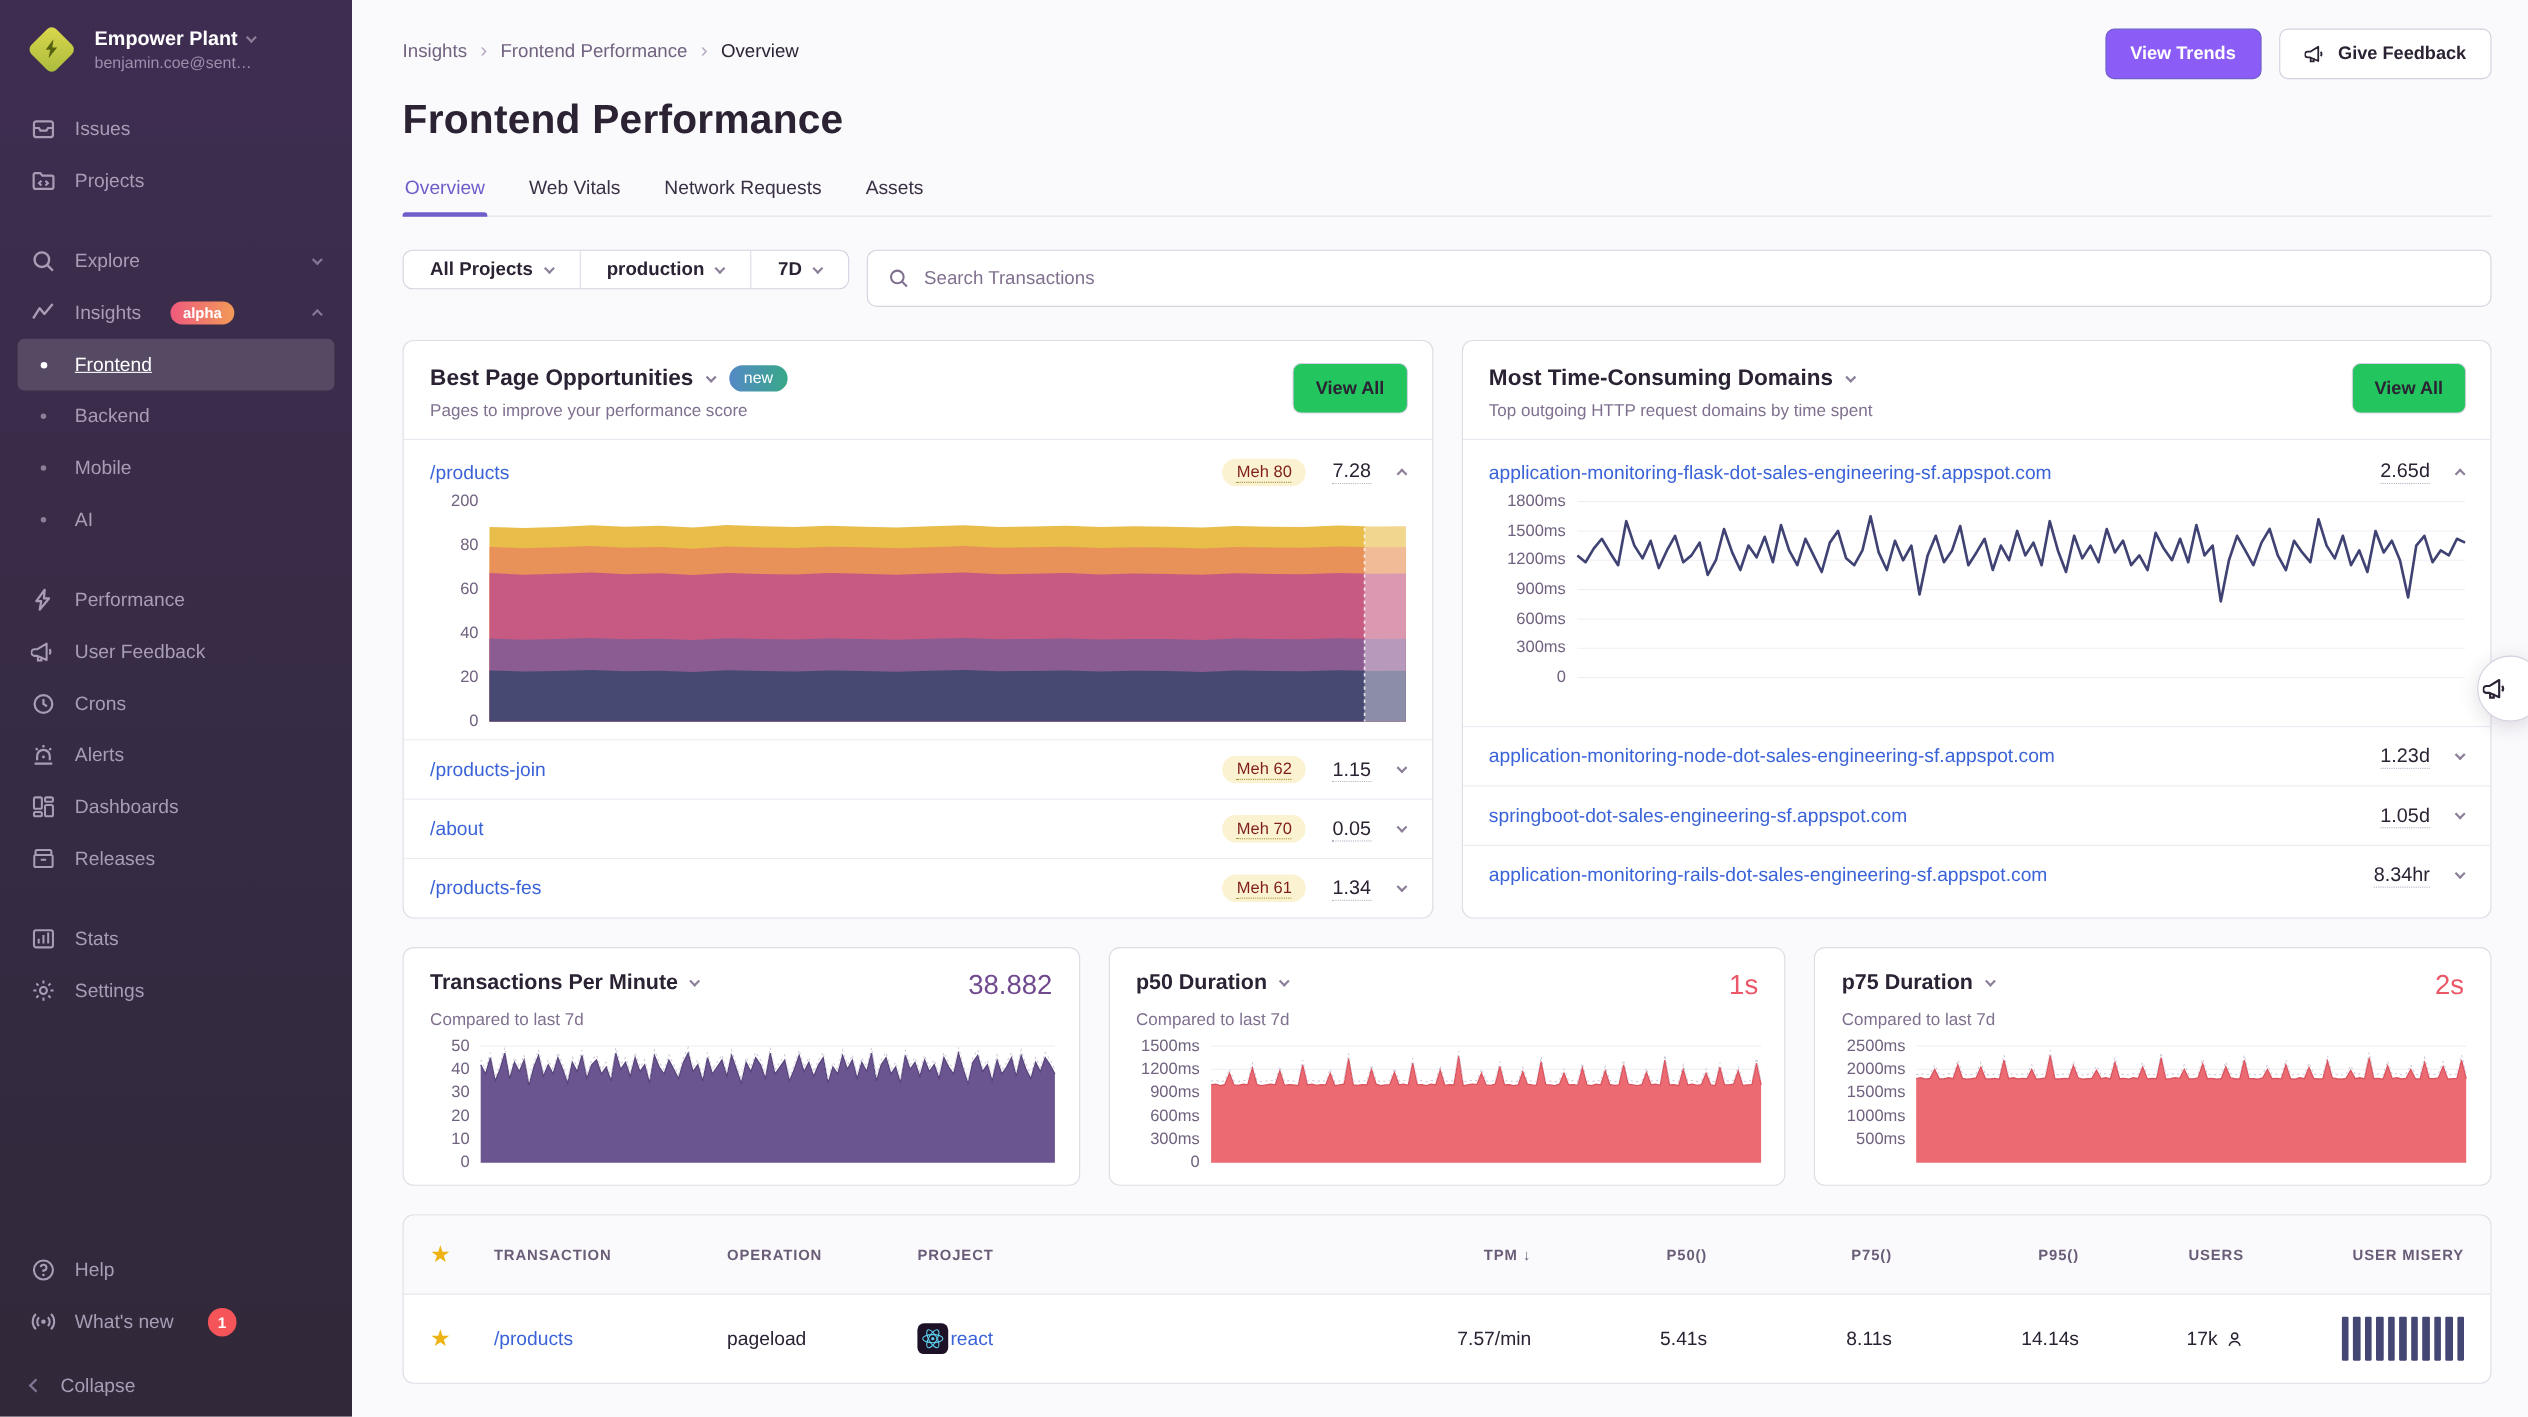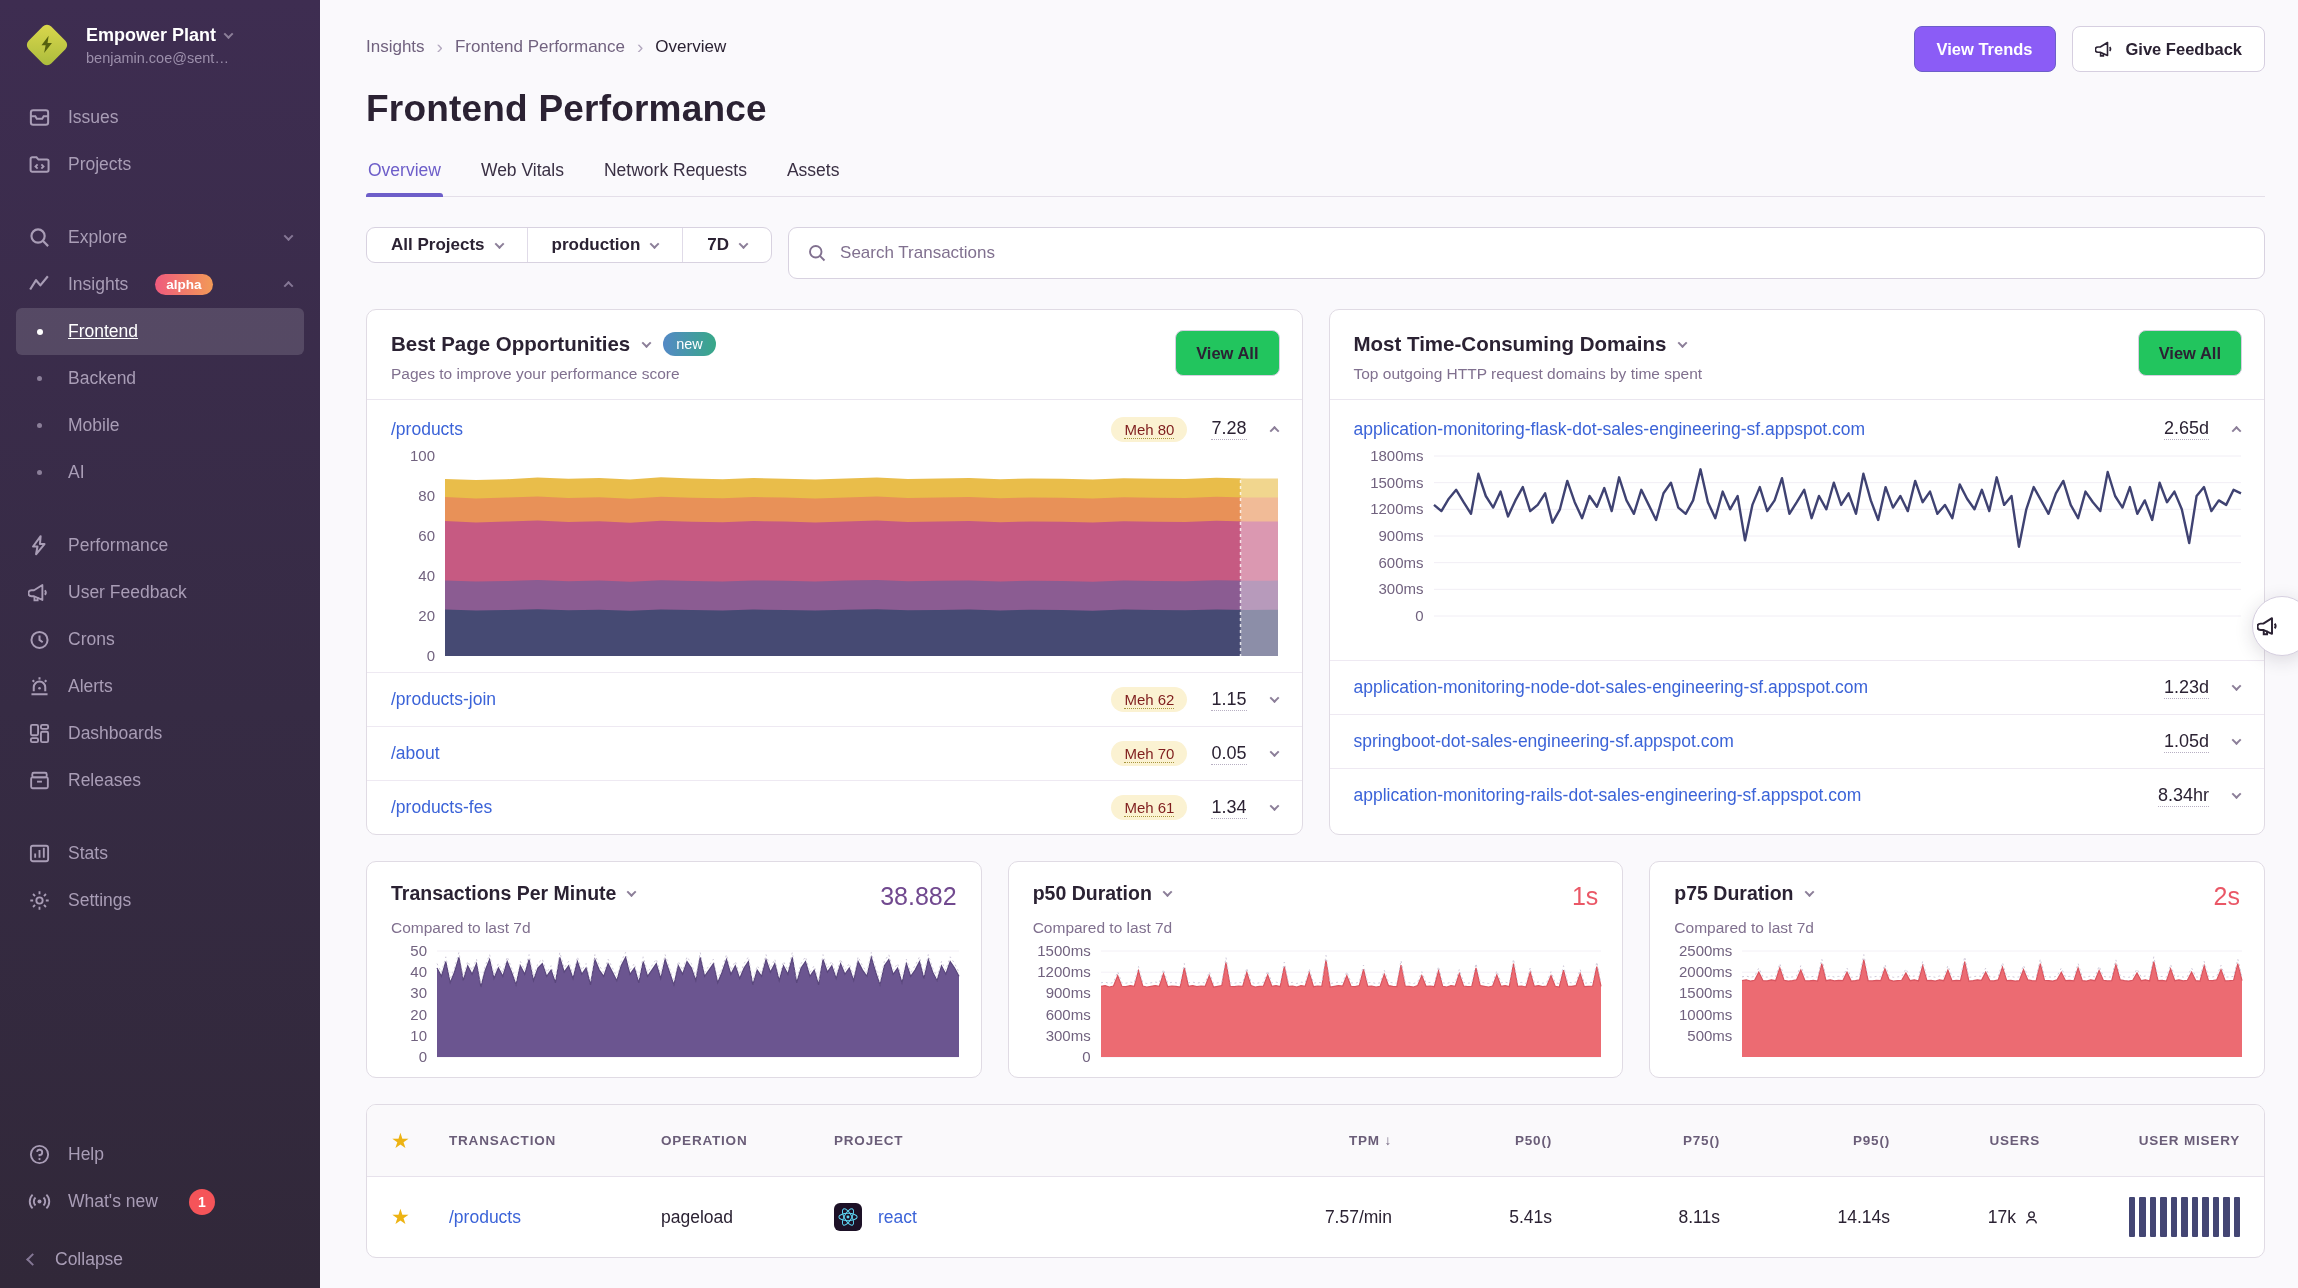--- a/index.html
+++ b/index.html
@@ -116,21 +116,21 @@
   .mini-chart { display:flex; padding:14px 22px 20px 6px; }
   
   .table-card { margin-top:26px; background:#fff; border:1px solid #e0dbe4; border-radius:10px; overflow:hidden; }
   .tgrid { display:grid; grid-template-columns:58px 212px 173px 1fr 160px 160px 168px 170px 150px 200px; align-items:center; padding:0 24px; }
   .thead { background:#faf9fb; border-bottom:1px solid #e7e2ec; height:72px; }
   .th { font-size:13.5px; font-weight:bold; color:#6a5d78; letter-spacing:0.8px; }
   .num { text-align:right; }
   .trow { height:80px; }
   .td { font-size:17.5px; color:#2b2233; }
   .star { color:#edb313; font-size:21px; cursor:pointer; }
-  .proj { display:flex; align-items:center; gap:16px; }
+  .proj { display:flex; align-items:center; gap:2px; }
   .react-box { width:28px; height:28px; border-radius:6px; background:#1d1127; display:flex; align-items:center; justify-content:center; }
   .link { color:#3b63d8; cursor:pointer; }
   .users-cell { display:flex; justify-content:flex-end; align-items:center; gap:7px; }
   .misery { display:flex; justify-content:flex-end; gap:4px; }
   .misery i { display:block; width:6.5px; height:40px; background:#444674; border-radius:1px; }
   
   .float-fb {
     position:absolute; left:2252px; top:596px; width:60px; height:60px; border-radius:50%;
     background:#fff; border:1px solid #d6cfe0; box-shadow:0 4px 18px rgba(43,34,51,0.15);
     display:flex; align-items:center; justify-content:center; color:#2b2233; cursor:pointer;
@@ -400,21 +400,21 @@
       <div class="row-line first">
         <span class="row-link">/products</span>
         <span class="row-right">
           <span class="pill-meh"><span>Meh 80</span></span>
           <span class="row-val">7.28</span>
           <i class="cv sm up gray"></i>
         </span>
       </div>
       <div class="chart-wrap">
         <div class="ticks-col w72 chart-lg" id="ticks-opps">
-            <span class="tick" style="top: -9px;">100</span>
+            <span class="tick" style="top: -9px;">200</span>
             <span class="tick" style="top: 31px;">80</span>
             <span class="tick" style="top: 71px;">60</span>
             <span class="tick" style="top: 111px;">40</span>
             <span class="tick" style="top: 151px;">20</span>
             <span class="tick" style="top: 191px;">0</span>
           </div>
         <div class="chart-box chart-lg" id="chart-opps"><svg width="833" height="200" viewBox="0 0 833 200" style="overflow: visible;">
               <path d="M0.0 23.0 L30.9 24.0 L61.7 23.2 L92.6 21.6 L123.4 22.8 L154.3 22.0 L185.1 23.6 L216.0 21.2 L246.8 22.4 L277.7 23.2 L308.5 22.0 L339.4 22.8 L370.2 23.6 L401.1 22.4 L431.9 21.4 L462.8 23.0 L493.6 22.6 L524.5 22.0 L555.3 23.2 L586.2 22.4 L617.0 22.8 L647.9 23.6 L678.7 22.2 L709.6 22.8 L740.4 23.0 L771.3 21.8 L802.1 22.6 L833.0 22.4 L833 200 L0 200 Z" fill="#e9bd4a"></path>
               <path d="M0.0 41.0 L30.9 42.4 L61.7 41.6 L92.6 40.4 L123.4 42.0 L154.3 41.2 L185.1 42.8 L216.0 40.8 L246.8 41.8 L277.7 42.2 L308.5 41.0 L339.4 41.6 L370.2 42.4 L401.1 41.4 L431.9 40.4 L462.8 42.0 L493.6 41.6 L524.5 41.0 L555.3 42.2 L586.2 41.4 L617.0 41.8 L647.9 42.6 L678.7 41.2 L709.6 41.8 L740.4 42.0 L771.3 40.8 L802.1 41.6 L833.0 41.4 L833 200 L0 200 Z" fill="#e89158"></path>
               <path d="M0.0 65.0 L30.9 66.4 L61.7 65.6 L92.6 64.4 L123.4 66.0 L154.3 65.2 L185.1 66.8 L216.0 64.8 L246.8 65.8 L277.7 66.2 L308.5 65.0 L339.4 65.6 L370.2 66.4 L401.1 65.4 L431.9 64.4 L462.8 66.0 L493.6 65.6 L524.5 65.0 L555.3 66.2 L586.2 65.4 L617.0 65.8 L647.9 66.6 L678.7 65.2 L709.6 65.8 L740.4 66.0 L771.3 64.8 L802.1 65.6 L833.0 65.4 L833 200 L0 200 Z" fill="#c65a82"></path>

